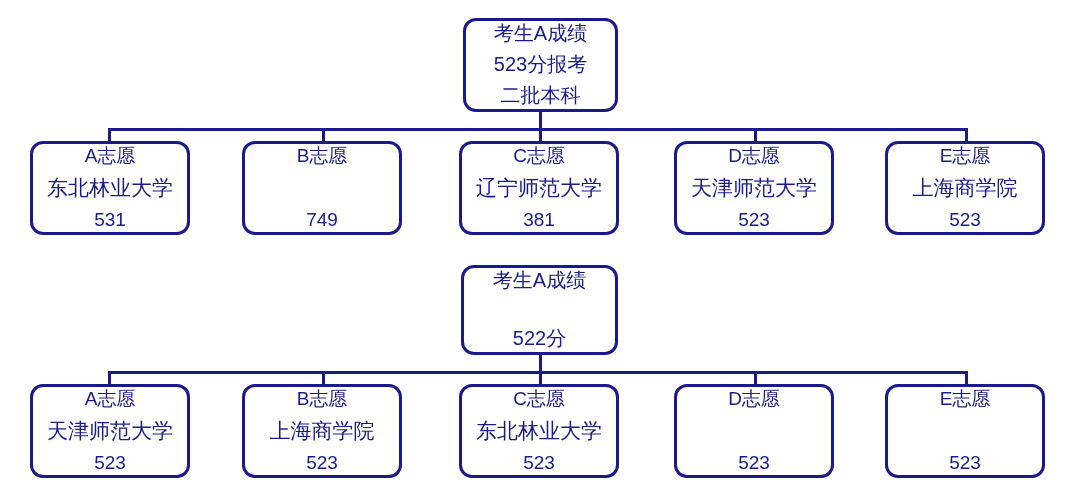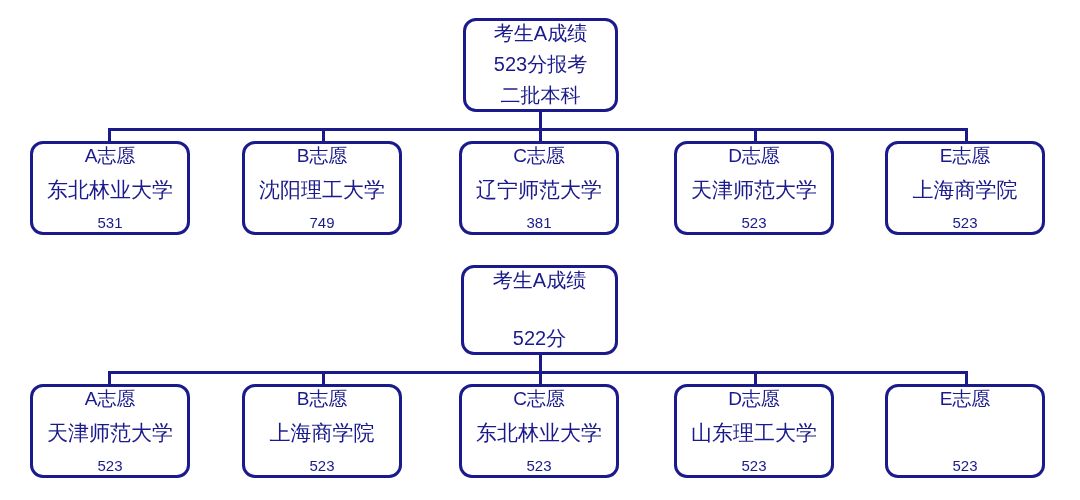--- a/index.html
+++ b/index.html
@@ -46,21 +46,21 @@
   .child-node {
     font-size: 20px;
   }
   .child-node .line-rank {
     font-size: 19px;
   }
   .child-node .line-school {
     font-size: 21px;
   }
   .child-node .line-score {
-    font-size: 15px;
+    font-size: 19px;
   }
 
   
   .conn {
     position: absolute;
     background: #1a1a8c;
     z-index: 1;
   }
   .conn-h { height: 3px; }
   .conn-v { width: 3px; }
@@ -84,21 +84,20 @@
   <div class="conn conn-v" style="left:754px; top:128px; height:15px;"></div>
   <div class="conn conn-v" style="left:965px; top:128px; height:15px;"></div>
 
   <div class="node child-node" style="left:30px; top:141px; width:160px; height:94px;">
     <span class="line line-rank">A志愿</span>
     <span class="line line-school">东北林业大学</span>
     <span class="line line-score">531</span>
   </div>
   <div class="node child-node" style="left:242px; top:141px; width:160px; height:94px;">
     <span class="line line-rank">B志愿</span>
-    <span class="line line-school">沈阳理工大学</span>
     <span class="line line-score">749</span>
   </div>
   <div class="node child-node" style="left:459px; top:141px; width:160px; height:94px;">
     <span class="line line-rank">C志愿</span>
     <span class="line line-school">辽宁师范大学</span>
     <span class="line line-score">381</span>
   </div>
   <div class="node child-node" style="left:674px; top:141px; width:160px; height:94px;">
     <span class="line line-rank">D志愿</span>
     <span class="line line-school">天津师范大学</span>
@@ -133,21 +132,20 @@
     <span class="line line-school">上海商学院</span>
     <span class="line line-score">523</span>
   </div>
   <div class="node child-node" style="left:459px; top:384px; width:160px; height:94px;">
     <span class="line line-rank">C志愿</span>
     <span class="line line-school">东北林业大学</span>
     <span class="line line-score">523</span>
   </div>
   <div class="node child-node" style="left:674px; top:384px; width:160px; height:94px;">
     <span class="line line-rank">D志愿</span>
-    <span class="line line-school">山东理工大学</span>
     <span class="line line-score">523</span>
   </div>
   <div class="node child-node" style="left:885px; top:384px; width:160px; height:94px;">
     <span class="line line-rank">E志愿</span>
     <span class="line line-score">523</span>
   </div>
 
 </div>
 
 </body></html>

